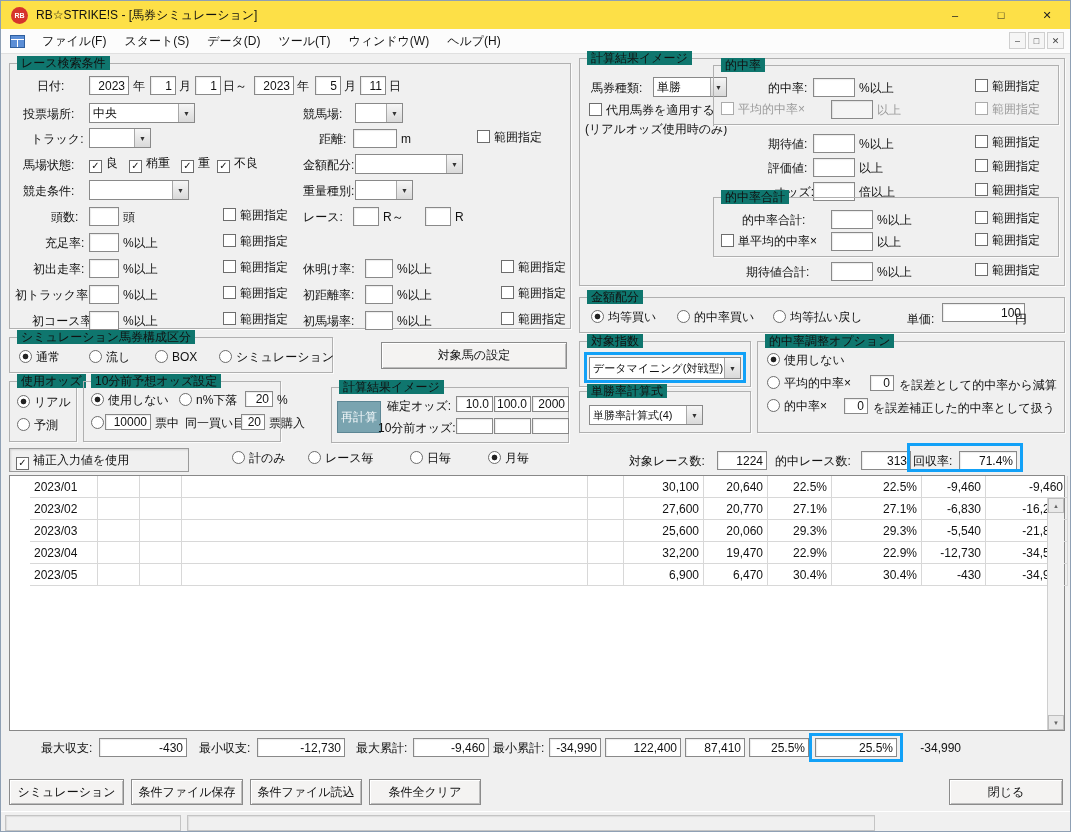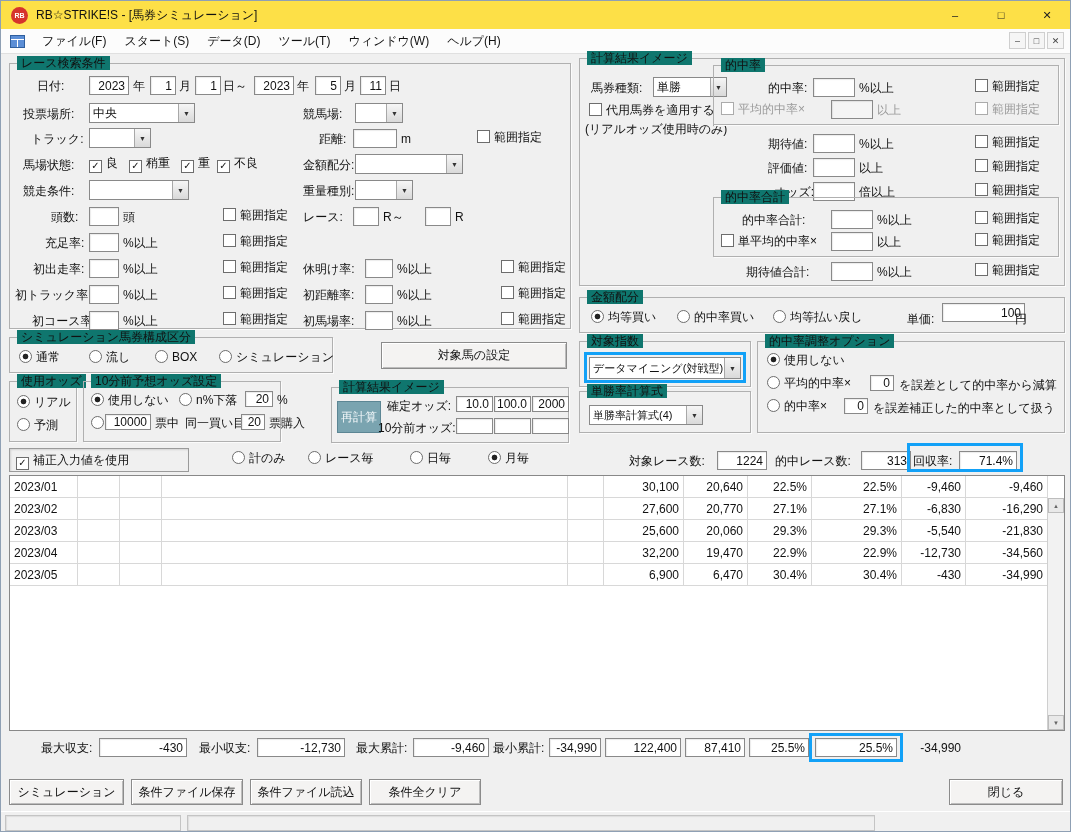--- a/index.html
+++ b/index.html
@@ -56,21 +56,21 @@
          box-shadow:inset 1px 1px 0 #fff, inset -1px -1px 0 #bcbcbc;
          display:flex; align-items:center; justify-content:center; font-size:12px; color:#111; font-family:inherit; }
   .btn.teal { background:#7aa4b0; color:#f3f8fa; border-color:#5c8694; box-shadow:none; }
   .sunken { position:absolute; border:1px solid #9a9a9a; box-shadow:inset 1px 1px 2px rgba(0,0,0,.12); }
   .hl { position:absolute; border:3px solid #12a1f7; z-index:50; pointer-events:none; }
   
   #grid { position:absolute; left:8px; top:474px; width:1056px; height:256px; background:#fff; border:1px solid #888; }
   #grid-head { display:flex; height:22px; }
   .gh { flex:none; background:#f2f2f2; border-right:1px solid #9f9f9f; border-bottom:1px solid #9f9f9f;
         box-shadow:inset 1px 1px 0 #fff; display:flex; align-items:center; justify-content:center; overflow:hidden; }
-  .gr { display:flex; height:22px; }
+  .gr { display:flex; height:22px;margin-left:20px; }
   .gc { flex:none; border-right:1px solid #d8d8d8; border-bottom:1px solid #d8d8d8;
         display:flex; align-items:center; justify-content:center; padding:0 4px; overflow:hidden; }
   .gc.ar { justify-content:flex-end; }
   .gc.al { justify-content:flex-start; }
   #grid-scroll { position:absolute; right:0; top:22px; bottom:0; width:17px; background:#f2f2f2;
                  border-left:1px solid #cfcfcf; display:flex; flex-direction:column; }
   .sbb { height:15px; background:#e9e9e9; border:1px solid #bdbdbd; font-size:6px; display:flex;
          align-items:center; justify-content:center; color:#666; flex:none; }
   .sbt { flex:1; }
   

